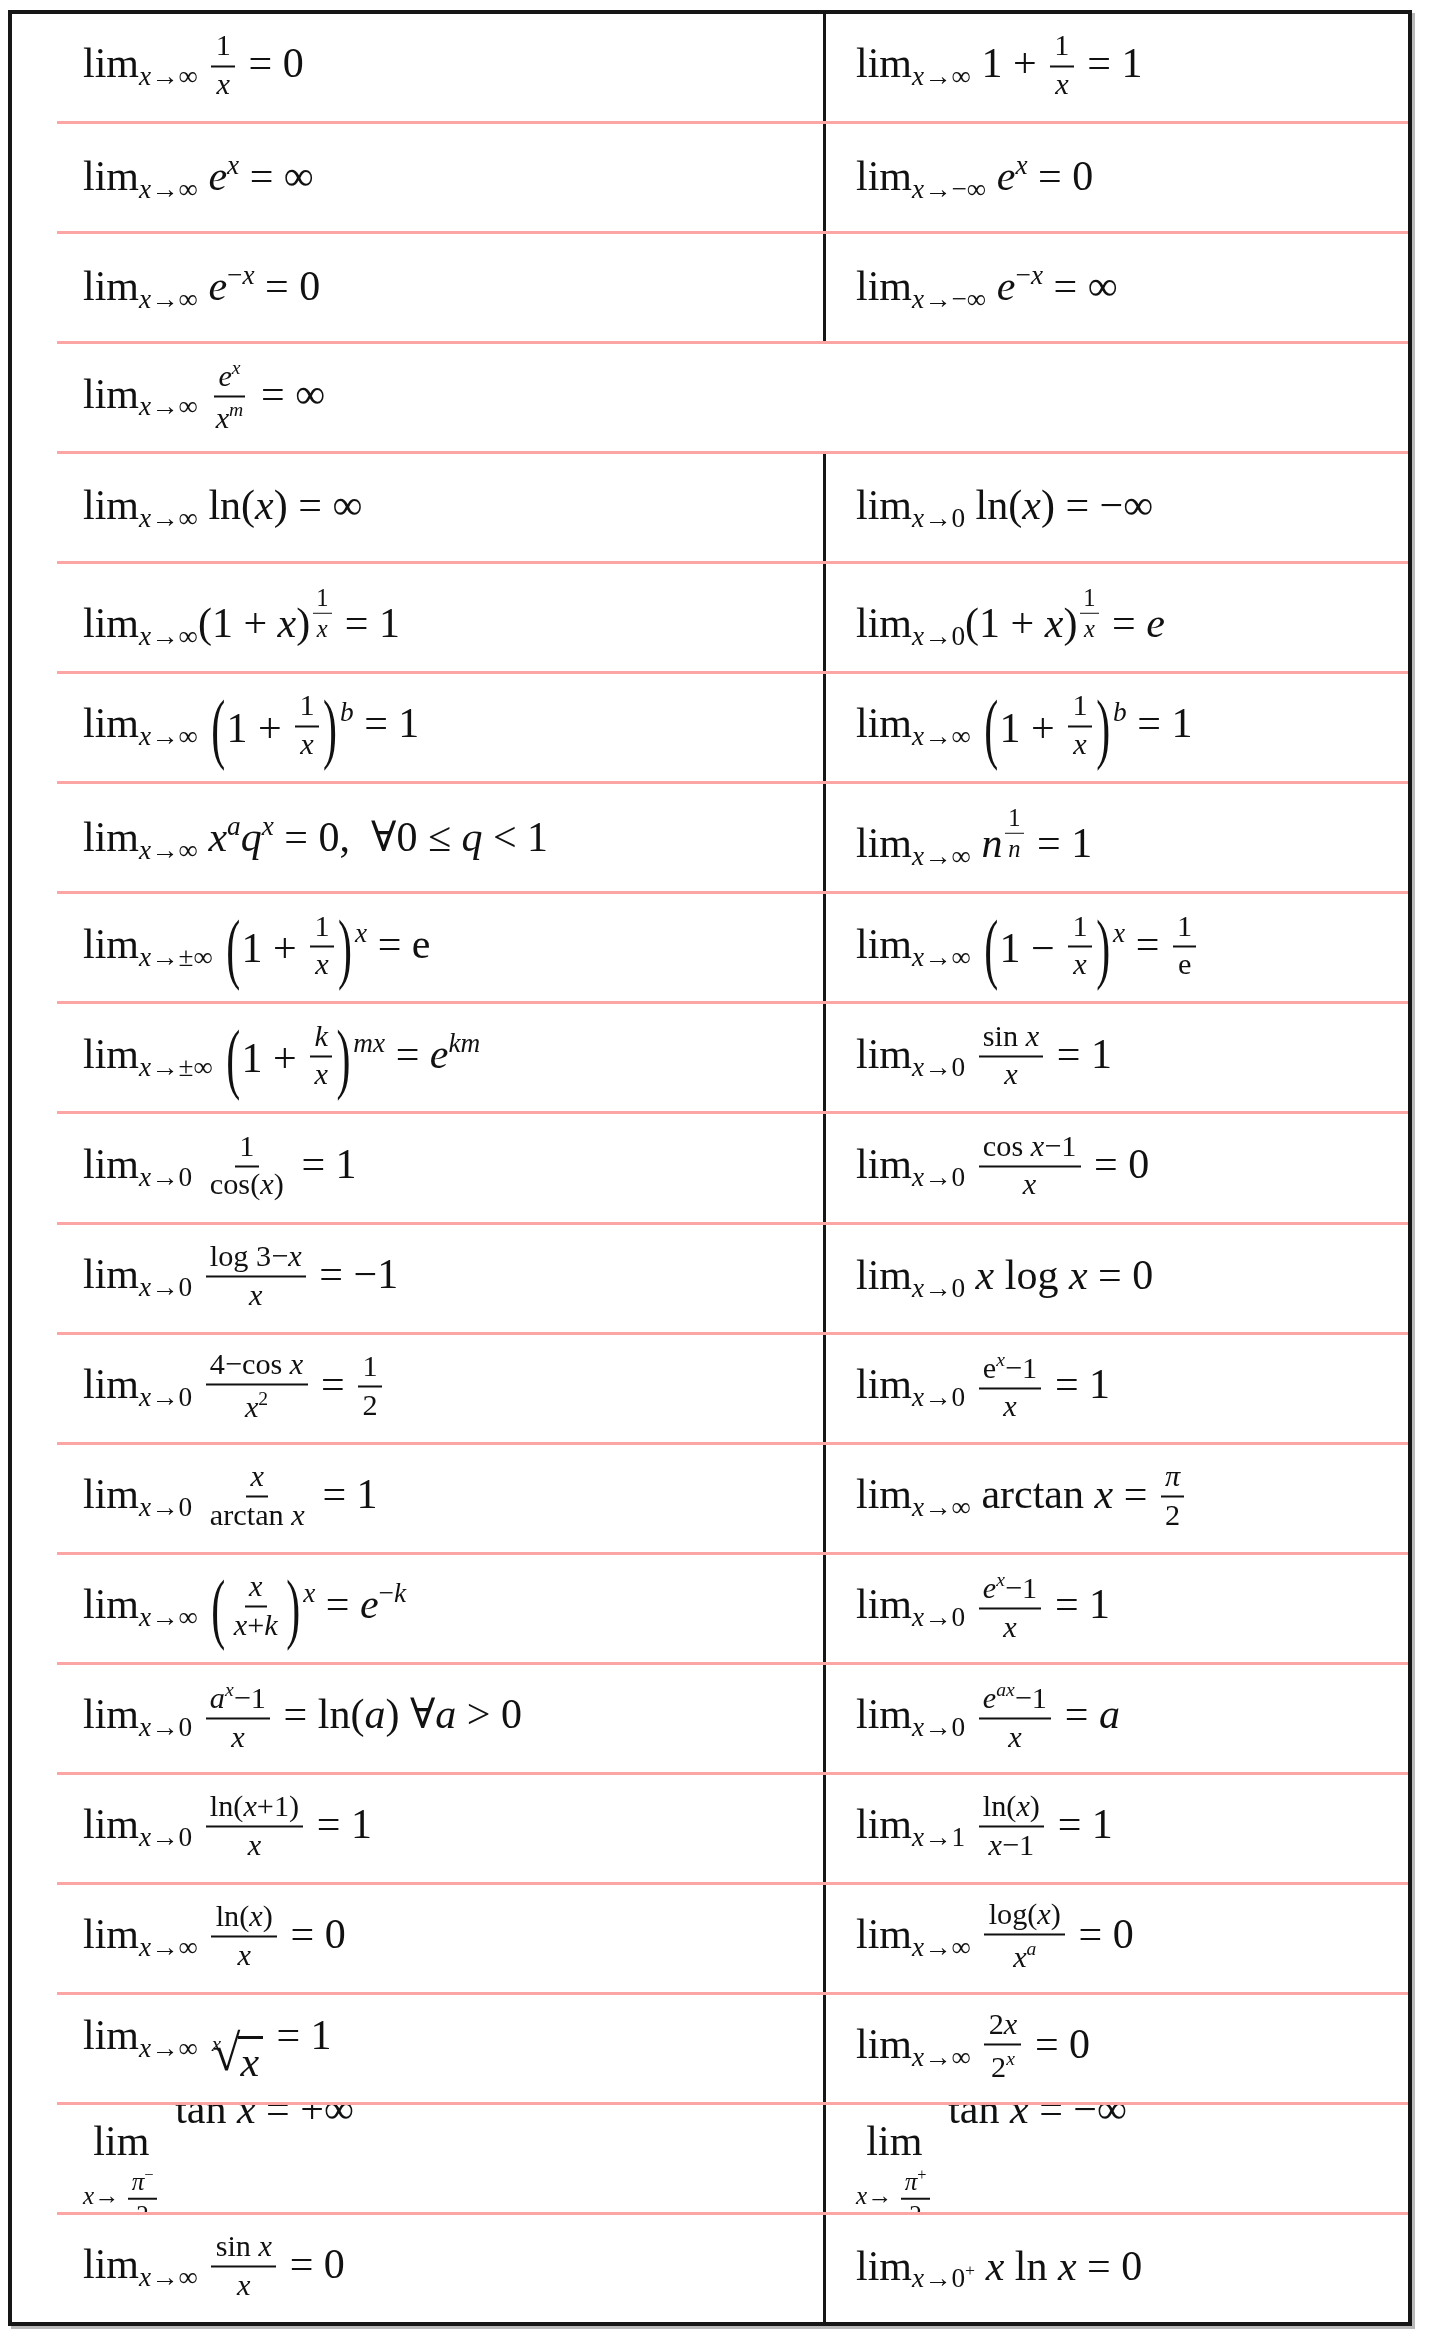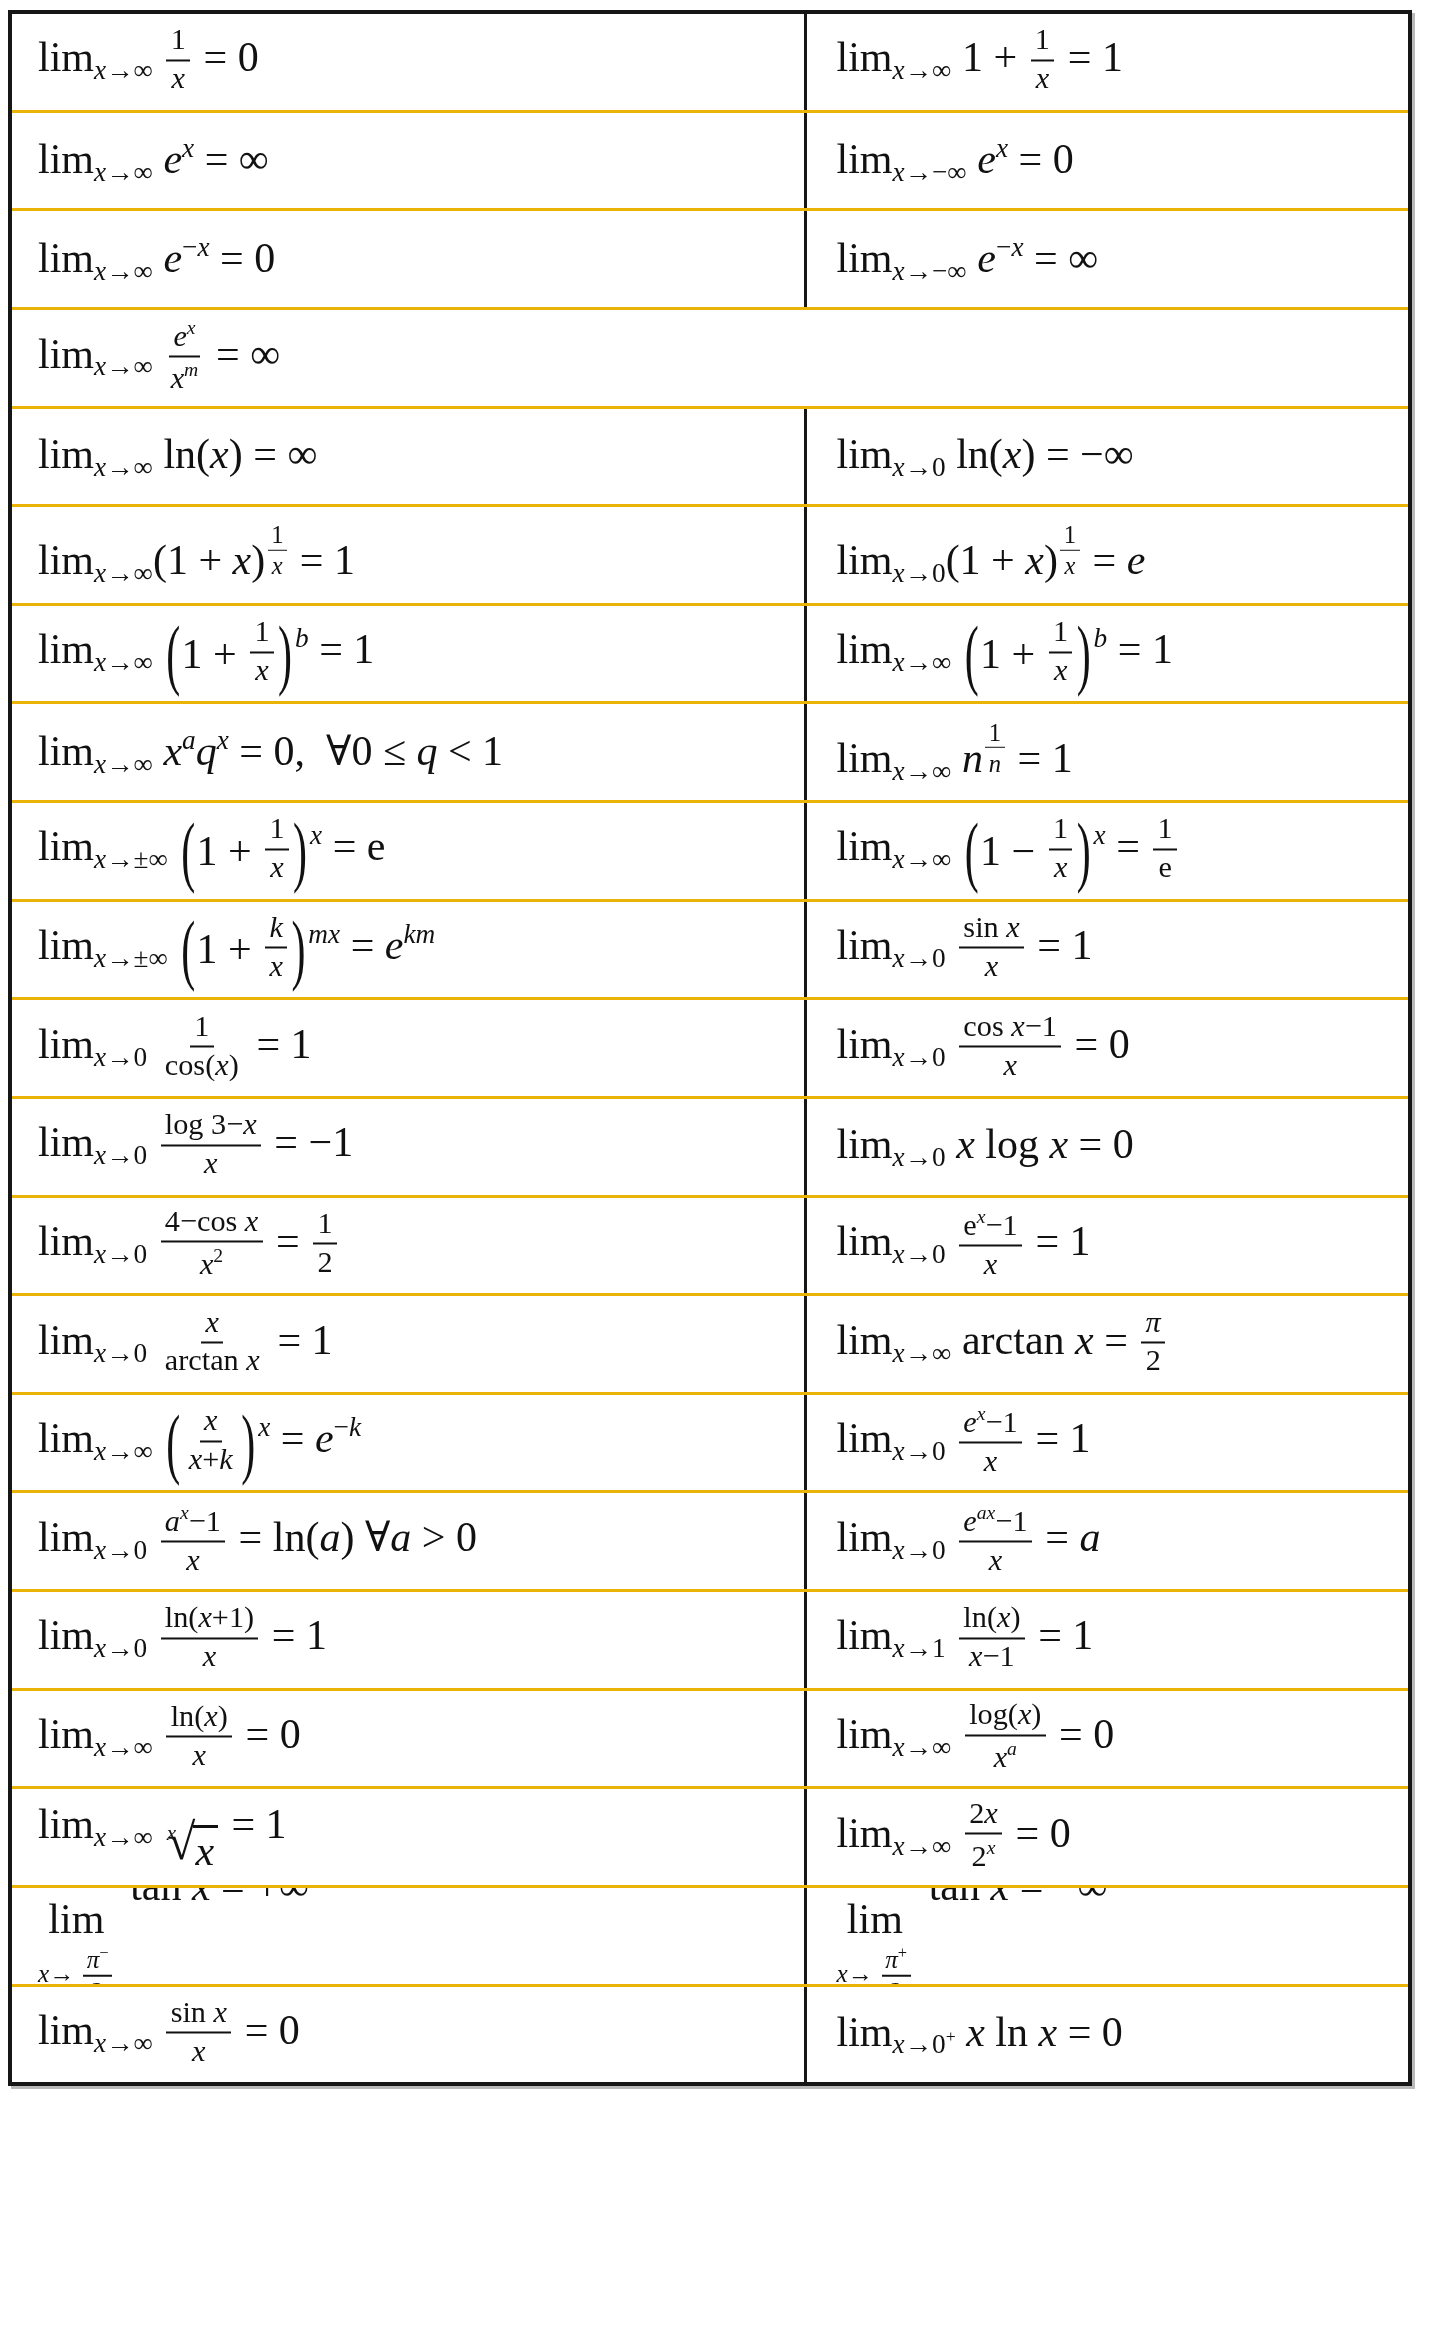--- a/index.html
+++ b/index.html
@@ -4,28 +4,28 @@
 <style>
   html,body{margin:0;padding:0}
   body{
     width:1432px;height:2352px;
     background:#ffffff;color:#111;
     font-family:"Liberation Serif","DejaVu Serif",serif;
     position:relative;overflow:hidden;
   }
   .sheet{
     position:absolute;left:8px;top:10px;
-    width:1404px;height:2076px;
+    width:1404px;height:2316px;
     box-sizing:border-box;
     border:4px solid #161616;
     box-shadow:3px 3px 0 #b9b9b9;
     background:#fff;
-    display:flex;flex-direction:column;
-  }
-  .row{flex:1 1 0;min-height:0;display:flex;border-top:3px solid #eab308}
+    display:flex;flex-direction:column;padding-left:45px;
+  }
+  .row{flex:1 1 0;min-height:0;display:flex;border-top:3px solid #fca5a5}
   .row:first-child{border-top:0}
   .cell{
     display:flex;align-items:center;
     box-sizing:border-box;overflow:hidden;
     padding:0 8px 0 26px;
   }
   .cell-left{flex:0 0 56.7%}
   .cell-right{flex:1 1 auto;border-left:3px solid #161616;padding-left:30px}
   .formula{font-size:42px;line-height:1.05;white-space:nowrap;display:inline-block}
   .mr{white-space:pre}

